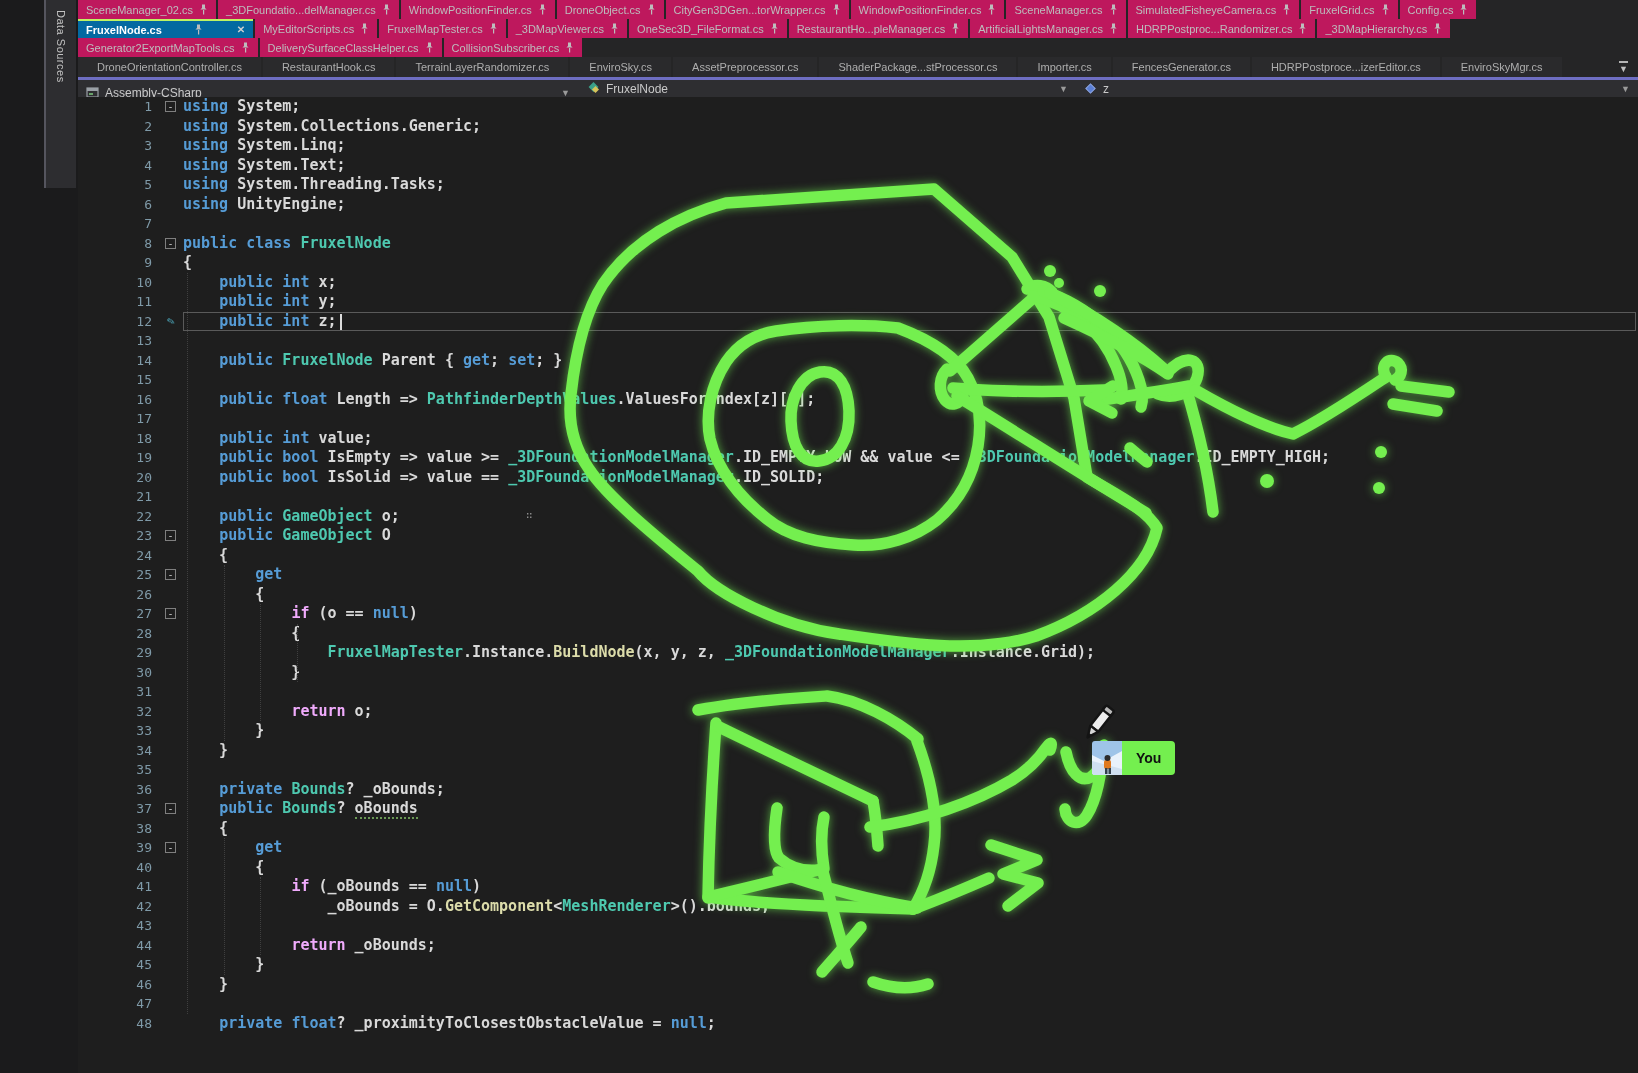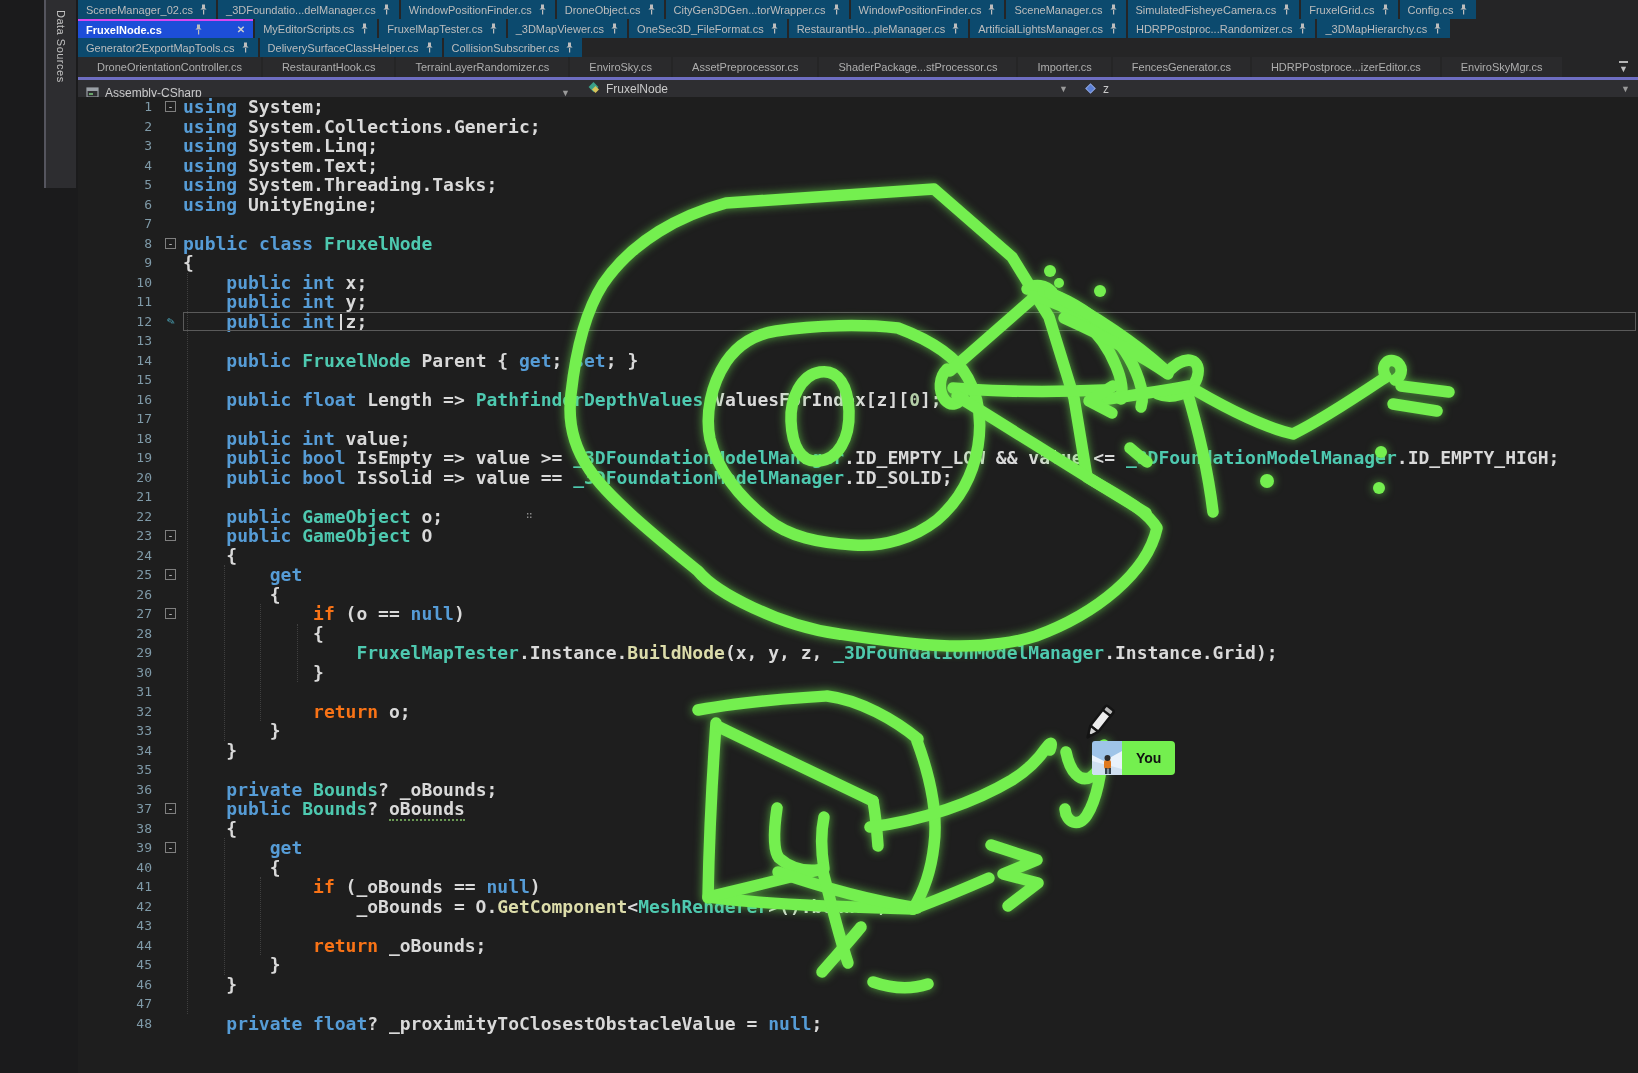--- a/index.html
+++ b/index.html
@@ -7,24 +7,24 @@
        font-family:"Liberation Sans",sans-serif;}
   
   #left-rail{position:absolute;left:0;top:0;width:78px;height:100%;background:#1b1b1c;}
   #vertical-tab{position:absolute;left:44px;top:0;width:32px;height:188px;background:#2d2d30;
     border-left:2px solid #55555e;color:#c2c2c2;font-size:11px;
     writing-mode:vertical-rl;display:flex;align-items:center;padding-top:10px;box-sizing:border-box;letter-spacing:.5px;}
   
   #tabs-area{position:absolute;left:78px;right:0;top:0;background:#252526;}
   .tabrow{display:flex;height:19px;gap:2px;background:#252526;align-items:stretch;overflow:hidden;}
   .tabrow.plain{height:20px;}
-  .tab{display:inline-flex;align-items:center;gap:6px;padding:0 8px;background:#0c4a6e;
+  .tab{display:inline-flex;align-items:center;gap:6px;padding:0 8px;background:#be185d;
        color:#bdbdbd;font-size:11px;white-space:nowrap;cursor:default;flex:0 0 auto;}
   .tabrow.plain .tab{background:#2a2a2c;color:#aeaeae;padding:0 19px;}
-  .tab.active{background:#1d4ed8;color:#ffffff;font-weight:bold;border-top:2px solid #d946ef;gap:32px;}
+  .tab.active{background:#0369a1;color:#ffffff;font-weight:bold;border-top:2px solid #bef264;gap:32px;}
   .tab .close{font-size:10px;color:#cfcfcf;margin-left:2px;}
   .pin{display:inline-flex;}
   .overflow-btn{margin-left:auto;color:#c0c0c0;font-size:9px;display:flex;align-items:center;
        padding:0 10px;border-top:1px solid #8a8a8a00;}
   .overflow-btn span{border-top:2px solid #b5b5b5;padding-top:1px;}
   #accent-bar{height:3px;background:#6e6ec2;}
   
   #navbar{display:flex;height:17px;background:#2e2e31;color:#c9c9c9;font-size:12px;align-items:center;}
   .nav-sec{display:flex;align-items:center;gap:6px;height:100%;padding:0 8px;box-sizing:border-box;}
   .nav-sec .caret{margin-left:auto;color:#9a9a9a;font-size:9px;}
@@ -34,22 +34,22 @@
   
   #editor{position:absolute;left:78px;right:0;top:97px;bottom:0;background:#1e1e1e;
           font-family:"DejaVu Sans Mono","Liberation Mono",monospace;}
   .line{display:flex;height:19.5px;align-items:center;}
   .num{width:80px;text-align:right;padding-right:6px;box-sizing:border-box;color:#7f9aa8;
        font-size:13px;flex:0 0 auto;}
   .foldcol{width:25px;flex:0 0 auto;display:flex;align-items:center;justify-content:center;}
   .foldbox{width:11px;height:11px;border:1px solid #7f7f7f;color:#c5c5c5;font-size:10px;line-height:9px;
        text-align:center;background:#1e1e1e;box-sizing:border-box;}
   .editmark{color:#4fb0c6;font-size:12px;transform:rotate(-15deg);}
-  .code{white-space:pre;font-size:18px;font-weight:700;line-height:19.5px;}
-  .tk-k{color:#569cd6}.tk-c{color:#f97316}.tk-t{color:#4ec9b0}.tk-m{color:#dcdcaa}
+  .code{white-space:pre;font-size:15px;font-weight:700;line-height:19.5px;}
+  .tk-k{color:#569cd6}.tk-c{color:#f0abfc}.tk-t{color:#4ec9b0}.tk-m{color:#dcdcaa}
   .tk-n{color:#b5cea8}.tk-p{color:#d9d9d9}
   .tk-u{color:#d9d9d9;border-bottom:2px dotted #6a9955;}
   #current-line{position:absolute;left:105px;right:2px;top:214.5px;height:19.5px;
        border:1px solid #5a5a5a;box-sizing:border-box;pointer-events:none;}
   #caret{position:absolute;left:262px;top:216.5px;width:2px;height:16px;background:#dcdcdc;}
   .guide{position:absolute;width:0;border-left:1px dotted #3f3f3f;}
   #artifact-dots{position:absolute;left:448px;top:412px;color:#8f8f8f;font-size:11px;letter-spacing:1px;}
   
   #annot-svg{position:absolute;left:0;top:0;pointer-events:none;z-index:50;
      filter:drop-shadow(0 0 5px rgba(110,235,80,.65));}

